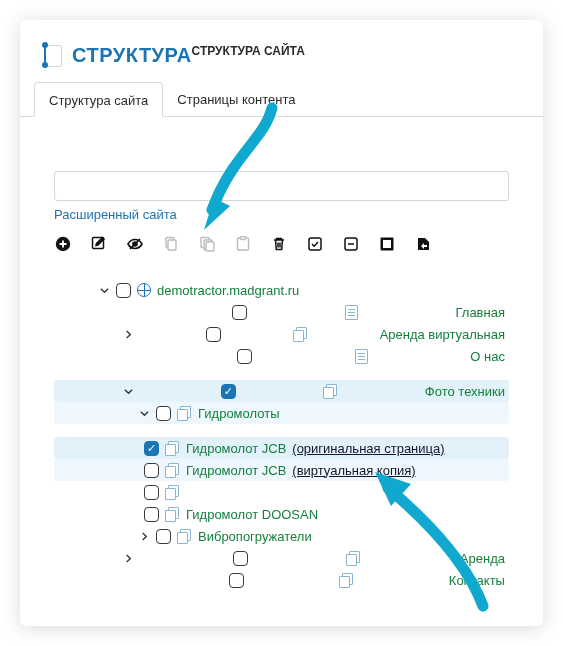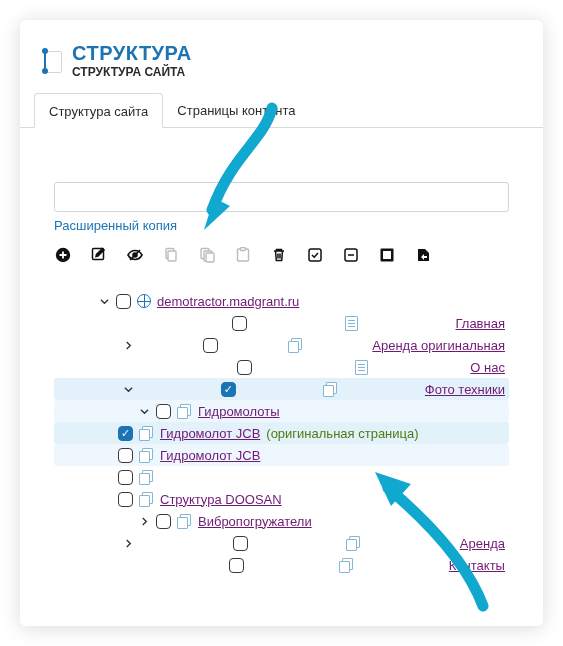--- a/index.html
+++ b/index.html
@@ -41,21 +41,21 @@
   }
   .head-icon .blue-dot{
     position:absolute; left:0; top:0; width:6px; height:6px;
     background:#1b74b3; border-radius:50%;
   }
   .head-icon .blue-dot.b2{ top:auto; bottom:0;}
   .head-icon .blue-line{
     position:absolute; left:2px; top:4px; bottom:4px; width:2px;
     background:#1b74b3;
   }
-  .head-text { display:flex; flex-direction:column; }
+  .head-text { display:flex; flex-direction:row; }
   .title { font-size: 20px; font-weight: 700; color: #1b74b3; letter-spacing: .5px;}
   .subtitle { font-size: 12px; font-weight: 700; color: #2b2b2b; }
   .tabs {
     display:flex;
     border-bottom:1px solid #d9d9d9;
     padding: 0 14px;
     margin-top: 6px;
   }
   .tab {
     padding: 10px 14px 8px 14px;
@@ -93,21 +93,21 @@
     cursor:pointer; color:#111;
   }
   .tbtn svg { width:16px; height:16px; display:block; }
   .disabled { opacity:.28; }
 
   .tree { margin-top: 26px; font-size: 13px; color:#1b74b3; }
   .row {
     display:flex; align-items:center; gap:6px;
     padding:2px 4px; border-radius:3px; min-height:22px;
   }
-  .row.selected { background:#e3f1fa; }
+  .row.selected { background:#e3f1fa;margin-top:13px; }
   .row.subsel   { background:#eef7fd; }
   .arrow {
     width:12px; height:12px; display:inline-flex; align-items:center; justify-content:center;
     cursor:pointer; color:#333;
   }
   .arrow svg{width:9px;height:9px;}
   .spacer { width:12px; display:inline-block; }
   .chk {
     width:15px; height:15px; border:1px solid #3a3a3a; border-radius:4px;
     background:#fff; display:inline-flex; align-items:center; justify-content:center;
@@ -124,26 +124,26 @@
   .page-i {
     width:13px;height:15px;border:1px solid #87b6d4;border-radius:1px;background:#fff;
     position:relative; flex-shrink:0;
   }
   .page-i::before{content:"";position:absolute;left:2px;right:2px;top:3px;height:1px;background:#87b6d4;box-shadow:0 3px 0 #87b6d4,0 6px 0 #87b6d4;}
   .stack-i {
     position:relative; width:15px; height:15px; flex-shrink:0;
   }
   .stack-i span:nth-child(1){position:absolute;left:3px;top:0;width:11px;height:12px;border:1px solid #87b6d4;background:#fff;border-radius:1px;}
   .stack-i span:nth-child(2){position:absolute;left:0;top:3px;width:11px;height:12px;border:1px solid #87b6d4;background:#fff;border-radius:1px;}
-  .link-label { color:#701a75; cursor:pointer; white-space:nowrap;text-decoration:underline;}
-  .suffix { color:#4d7c0f; }
+  .link-label { color:#15803d; cursor:pointer; white-space:nowrap;}
+  .suffix { color:#0f172a;text-decoration:underline; }
   .lvl-0 { padding-left: 44px; }
   .lvl-1 { padding-left: 68px; justify-content: space-between; }
   .lvl-2 { padding-left: 84px; }
-  .lvl-3 { padding-left: 46px; }
+  .lvl-3 { padding-left: 72px; }
 
   
   .arr-ann { position:absolute; pointer-events:none; }
   .arr1 { left:182px; top:80px; width:100px; height:140px; }
   .arr2 { right:40px; bottom:10px; width:130px; height:150px; }
   .brush { stroke:#10a8cf; stroke-width:11; stroke-linecap:round; fill:none; }
   .brushfill { fill:#10a8cf; }
 </style>
 </head>
 <body>
@@ -171,21 +171,21 @@
 
     <div class="search-row">
       <input type="text" placeholder="" style="">
       <span class="mag">
         <svg viewBox="0 0 16 16" fill="none" stroke="currentColor" stroke-width="1.8">
             <circle cx="7" cy="7" r="5"></circle>
             <line x1="11" y1="11" x2="15" y2="15"></line>
           </svg>
       </span>
     </div>
-    <span class="adv-link">Расширенный копия</span>
+    <span class="adv-link">Расширенный сайта</span>
 
     <div class="toolbar">
       <span class="tbtn">
         <svg viewBox="0 0 16 16">
             <circle cx="8" cy="8" r="7.2" fill="#111"></circle>
             <path d="M8 4.5v7M4.5 8h7" stroke="#fff" stroke-width="1.8"></path>
           </svg>
       </span>
       <span class="tbtn">
         <svg viewBox="0 0 16 16" fill="none" stroke="#111" stroke-width="1.5">
@@ -276,21 +276,21 @@
         <span class="arrow">
             <svg viewBox="0 0 10 10">
               <path d="M3 1l4 4-4 4" fill="none" stroke="#333" stroke-width="1.5"></path>
             </svg>
           </span>
         <span class="chk"></span>
         <span class="stack-i">
             <span></span>
             <span></span>
           </span>
-        <span class="link-label">Аренда оригинальная</span>
+        <span class="link-label">Аренда виртуальная</span>
       </div>
 
       <div class="row lvl-1">
         <span class="spacer"></span>
         <span class="chk"></span>
         <span class="page-i"></span>
         <span class="link-label">О нас</span>
       </div>
 
       <div class="row lvl-1 selected">
@@ -333,39 +333,40 @@
       </div>
 
       <div class="row lvl-3 subsel">
         <span class="spacer"></span>
         <span class="chk"></span>
         <span class="stack-i">
             <span></span>
             <span></span>
           </span>
         <span class="link-label">Гидромолот JCB</span>
+        <span class="suffix">(виртуальная копия)</span>
       </div>
 
       <div class="row lvl-3">
         <span class="spacer"></span>
         <span class="chk"></span>
         <span class="stack-i">
             <span></span>
             <span></span>
           </span>
       </div>
 
       <div class="row lvl-3">
         <span class="spacer"></span>
         <span class="chk"></span>
         <span class="stack-i">
             <span></span>
             <span></span>
           </span>
-        <span class="link-label">Структура DOOSAN</span>
+        <span class="link-label">Гидромолот DOOSAN</span>
       </div>
 
       <div class="row lvl-2">
         <span class="arrow">
             <svg viewBox="0 0 10 10">
               <path d="M3 1l4 4-4 4" fill="none" stroke="#333" stroke-width="1.5"></path>
             </svg>
           </span>
         <span class="chk"></span>
         <span class="stack-i">

